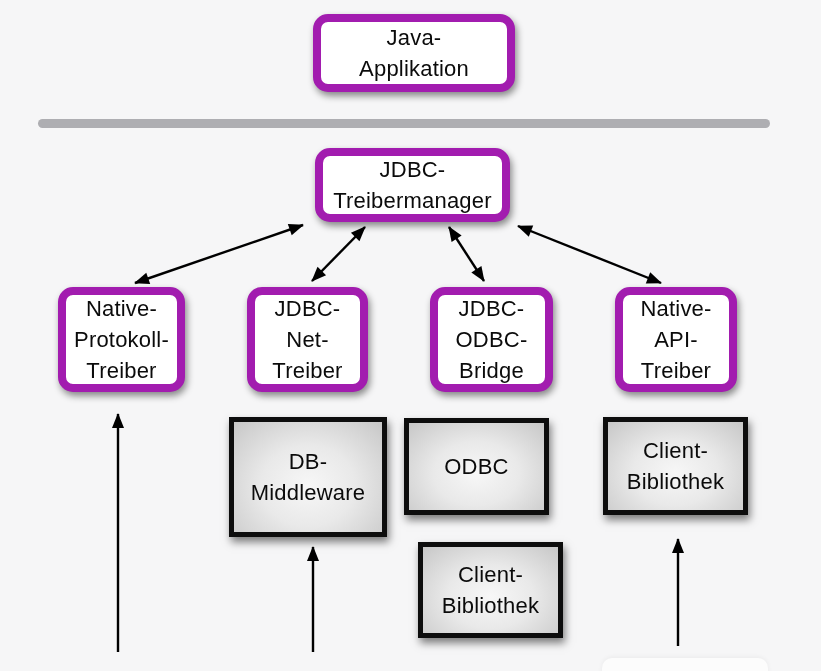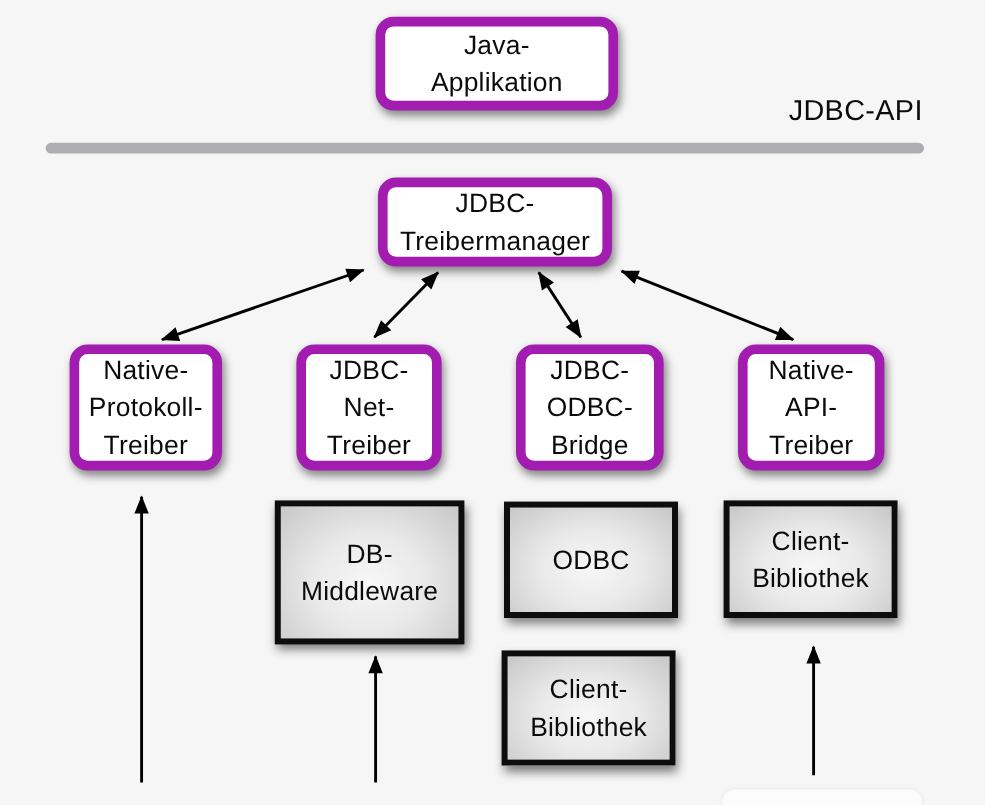--- a/index.html
+++ b/index.html
@@ -43,21 +43,21 @@
     box-shadow:0 -1px 5px rgba(0,0,0,0.05);
   }
   
   #java-app        {left:313px; top:14px;  width:202px; height:78px;}
   #treibermanager  {left:315px; top:148px; width:195px; height:74px;}
   #native-protokoll{left:58px;  top:287px; width:127px; height:105px;}
   #jdbc-net        {left:247px; top:287px; width:121px; height:105px;}
   #jdbc-odbc       {left:430px; top:287px; width:123px; height:105px;}
   #native-api      {left:615px; top:287px; width:122px; height:105px;}
   #db-middleware   {left:229px; top:417px; width:158px; height:120px;}
-  #odbc            {left:420px; top:418px; width:145px; height:97px;}
+  #odbc            {left:404px; top:418px; width:145px; height:97px;}
   #client-bib-rechts{left:603px; top:417px; width:145px; height:98px;}
   #client-bib-unten {left:418px; top:542px; width:145px; height:96px;}
 </style>
 </head>
 <body>
 
 <div class="canvas">
 
   <div class="separator"></div>
 
@@ -73,21 +73,20 @@
       <line x1="303" y1="225" x2="135" y2="283" marker-start="url(#ah)" marker-end="url(#ah)"></line>
       <line x1="365" y1="227" x2="312" y2="281" marker-start="url(#ah)" marker-end="url(#ah)"></line>
       <line x1="449" y1="227" x2="484" y2="281" marker-start="url(#ah)" marker-end="url(#ah)"></line>
       <line x1="518" y1="226" x2="661" y2="283" marker-start="url(#ah)" marker-end="url(#ah)"></line>
       <line x1="118" y1="652" x2="118" y2="414" marker-end="url(#ah)"></line>
       <line x1="313" y1="652" x2="313" y2="547" marker-end="url(#ah)"></line>
       <line x1="678" y1="646" x2="678" y2="539" marker-end="url(#ah)"></line>
     </g>
   </svg>
 
-  <div class="api-label">JDBC-API</div>
 
   <div id="java-app" class="node box-white">Java-
 Applikation</div>
 
   <div id="treibermanager" class="node box-white">JDBC-
 Treibermanager</div>
 
   <div id="native-protokoll" class="node box-white">Native-
 Protokoll-
 Treiber</div>

